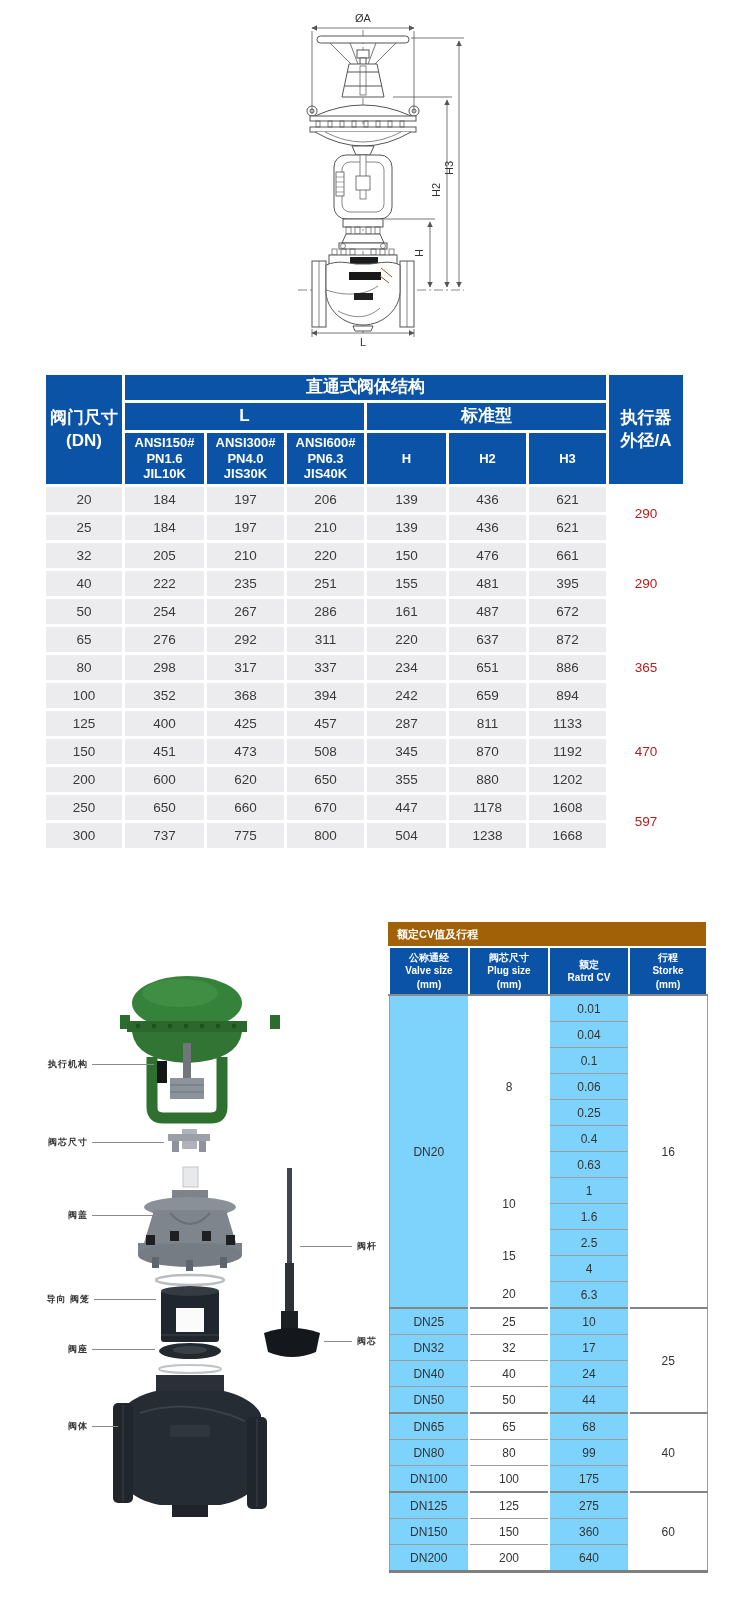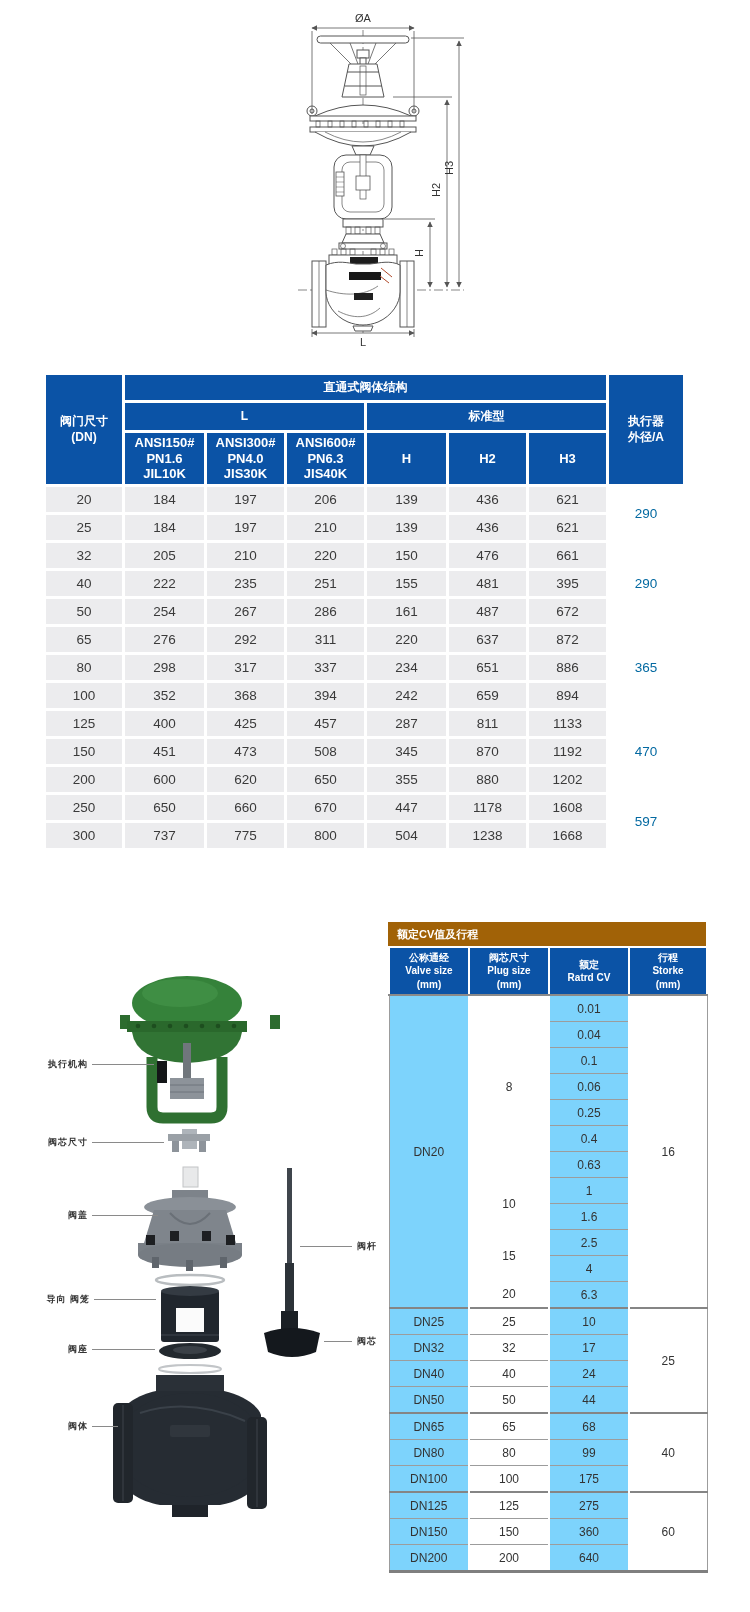--- a/index.html
+++ b/index.html
@@ -2,25 +2,25 @@
 <html><head>
 <meta charset="utf-8">
 <style>
   html,body { margin:0; padding:0; background:#fff; }
   .page { position:relative; width:750px; height:1612px; background:#fff; overflow:hidden;
           font-family:"Liberation Sans","DejaVu Sans",sans-serif; }
 
   
   table.dim { position:absolute; left:43px; top:372px; border-collapse:collapse; table-layout:fixed; }
   .dim th, .dim td { border:3px solid #fff; text-align:center; vertical-align:middle; padding:0; }
-  .dim th { background:#0b53a6; color:#fff; font-weight:bold; font-size:12px;
+  .dim th { background:#0b53a6; color:#fff; font-weight:bold; font-size:17px;
             white-space:pre-line; line-height:1.3; }
   .dim thead tr.sub th { font-size:13px; line-height:1.22; }
   .dim td { background:#ececee; color:#3a3a3a; font-size:13.5px; height:25px; }
-  .dim td.act { background:#ffffff; color:#0369a1; }
+  .dim td.act { background:#ffffff; color:#b91c1c; }
   .dim thead tr.t1 th { height:25px; }
   .dim thead tr.t2 th { height:27px; }
   .dim thead tr.sub th { height:51px; }
 
   
   .cvwrap { position:absolute; left:388px; top:922px; width:318px; }
   .cv-title { background:#a16207; color:#fff; font-size:11px; font-weight:bold;
               height:24px; line-height:24px; padding-left:9px; }
   table.cv { border-collapse:collapse; table-layout:fixed; width:318px; margin-top:0; }
   .cv th { background:#0b53a6; color:#fff; font-size:10px; font-weight:bold;

